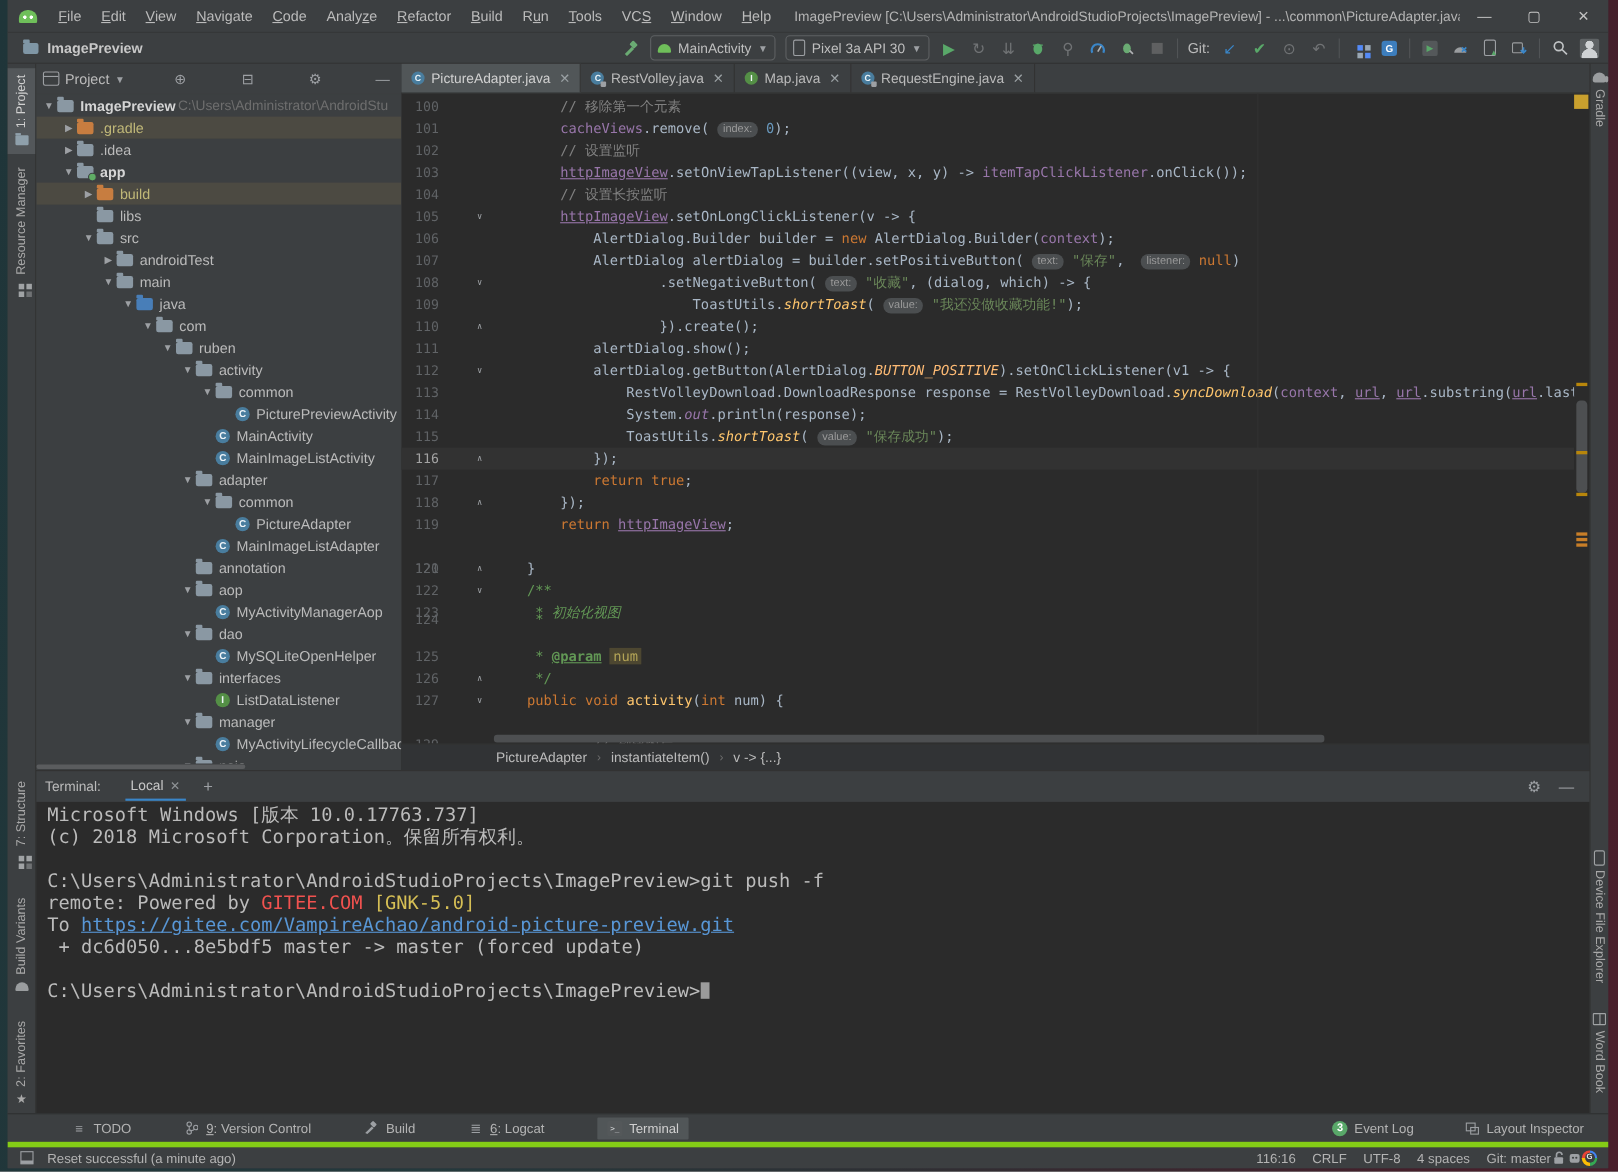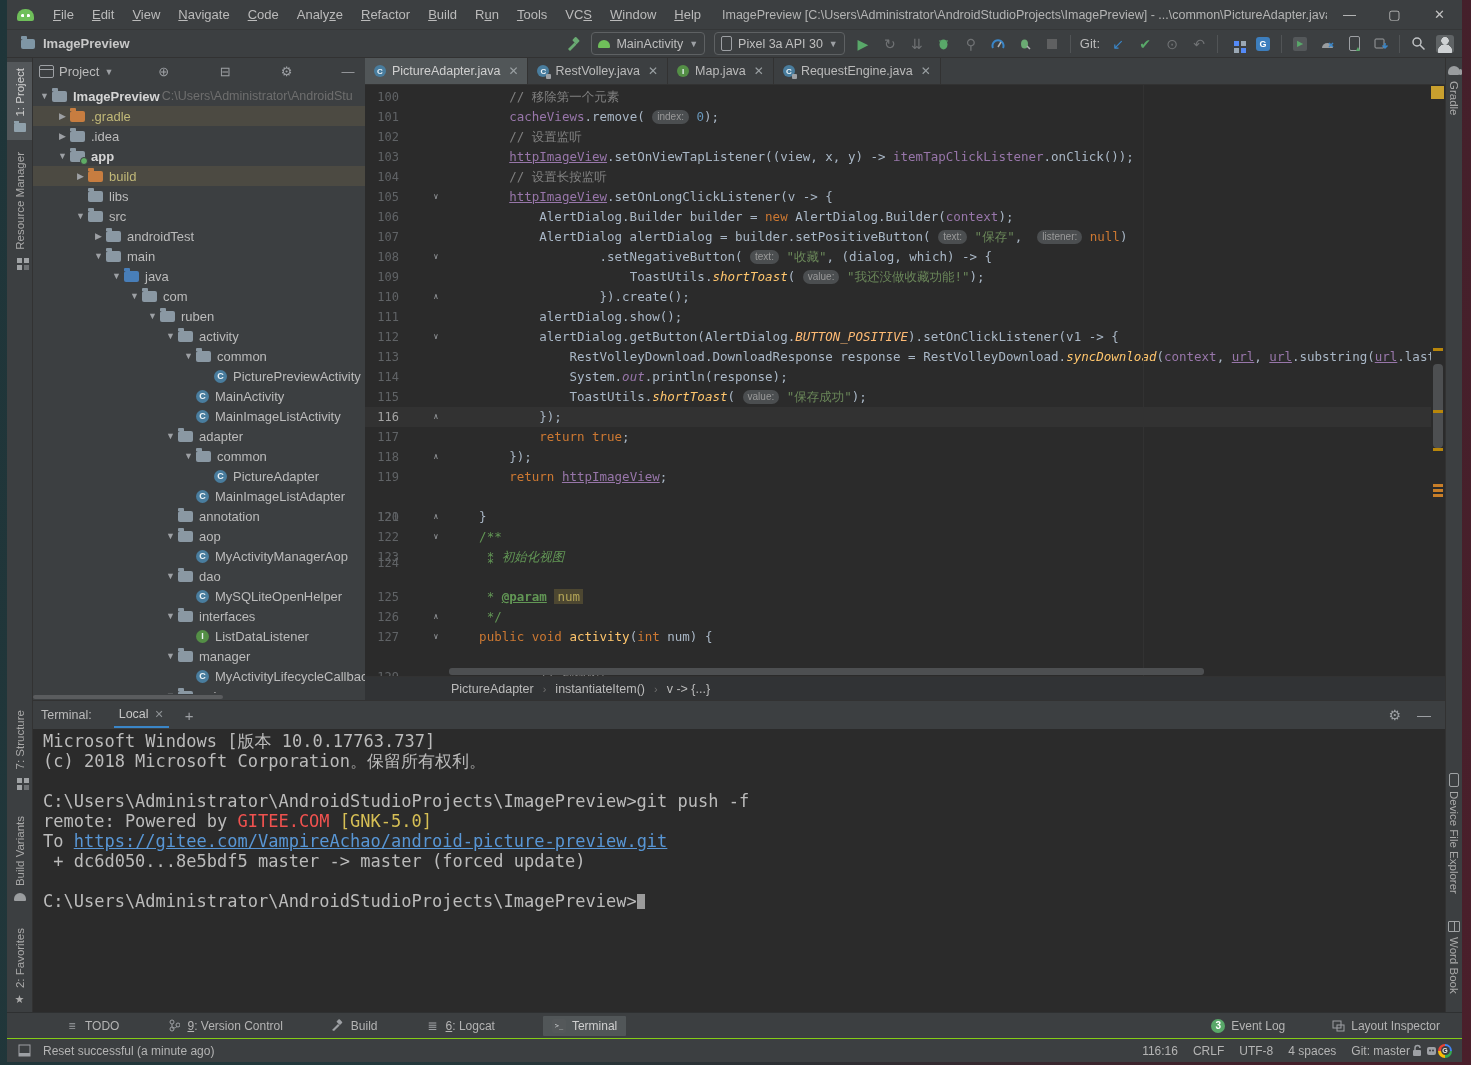--- a/index.html
+++ b/index.html
@@ -134,21 +134,21 @@
   
   #bottombar{position:absolute;left:0;right:0;bottom:24px;height:26px;background:#3c3f41;border-top:1px solid #2e3031;
              display:flex;align-items:center;box-sizing:border-box;padding-left:58px;gap:48px;font-size:12px;color:#b4b4b4}
   .bbtn{display:flex;align-items:center;gap:6px}
   .bbtn.active{background:#515658;padding:3px 9px;border-radius:1px;color:#d0d0d0}
   .bbtn u{text-decoration:underline}
   .bico{display:flex;align-items:center;justify-content:center;width:14px;height:14px;font-size:12px;color:#9da0a4}
   #bottombar-right{margin-left:auto;display:flex;align-items:center;gap:46px;padding-right:22px}
   .badge{width:14px;height:14px;border-radius:50%;background:#59a869;color:#fff;font-size:10px;font-weight:bold;
          display:flex;align-items:center;justify-content:center}
-  #statusbar{position:absolute;left:0;right:0;bottom:0;height:24px;background:#3c3f41;border-top:1px solid #84cc16;
+  #statusbar{position:absolute;left:0;right:0;bottom:0;height:24px;background:#3c3f41;border-top:5px solid #84cc16;
              display:flex;align-items:center;box-sizing:border-box;font-size:12px;color:#b4b4b4;padding:0 10px}
   #status-msg{margin-left:12px}
   #status-right{margin-left:auto;display:flex;align-items:flex-start;}
   .sb-ico{width:14px;height:14px;display:flex;align-items:center;justify-content:center}
   .g-circle{width:14px;height:14px;border-radius:50%;position:relative;
      background:conic-gradient(#4285f4 0 25%,#34a853 25% 50%,#fbbc05 50% 75%,#ea4335 75% 100%)}
   .g-circle::after{content:"G";position:absolute;inset:2.5px;border-radius:50%;background:#3c3f41;color:#e8e8e8;
      font-size:7px;font-weight:bold;display:flex;align-items:center;justify-content:center}
   svg{display:block}
 </style>

